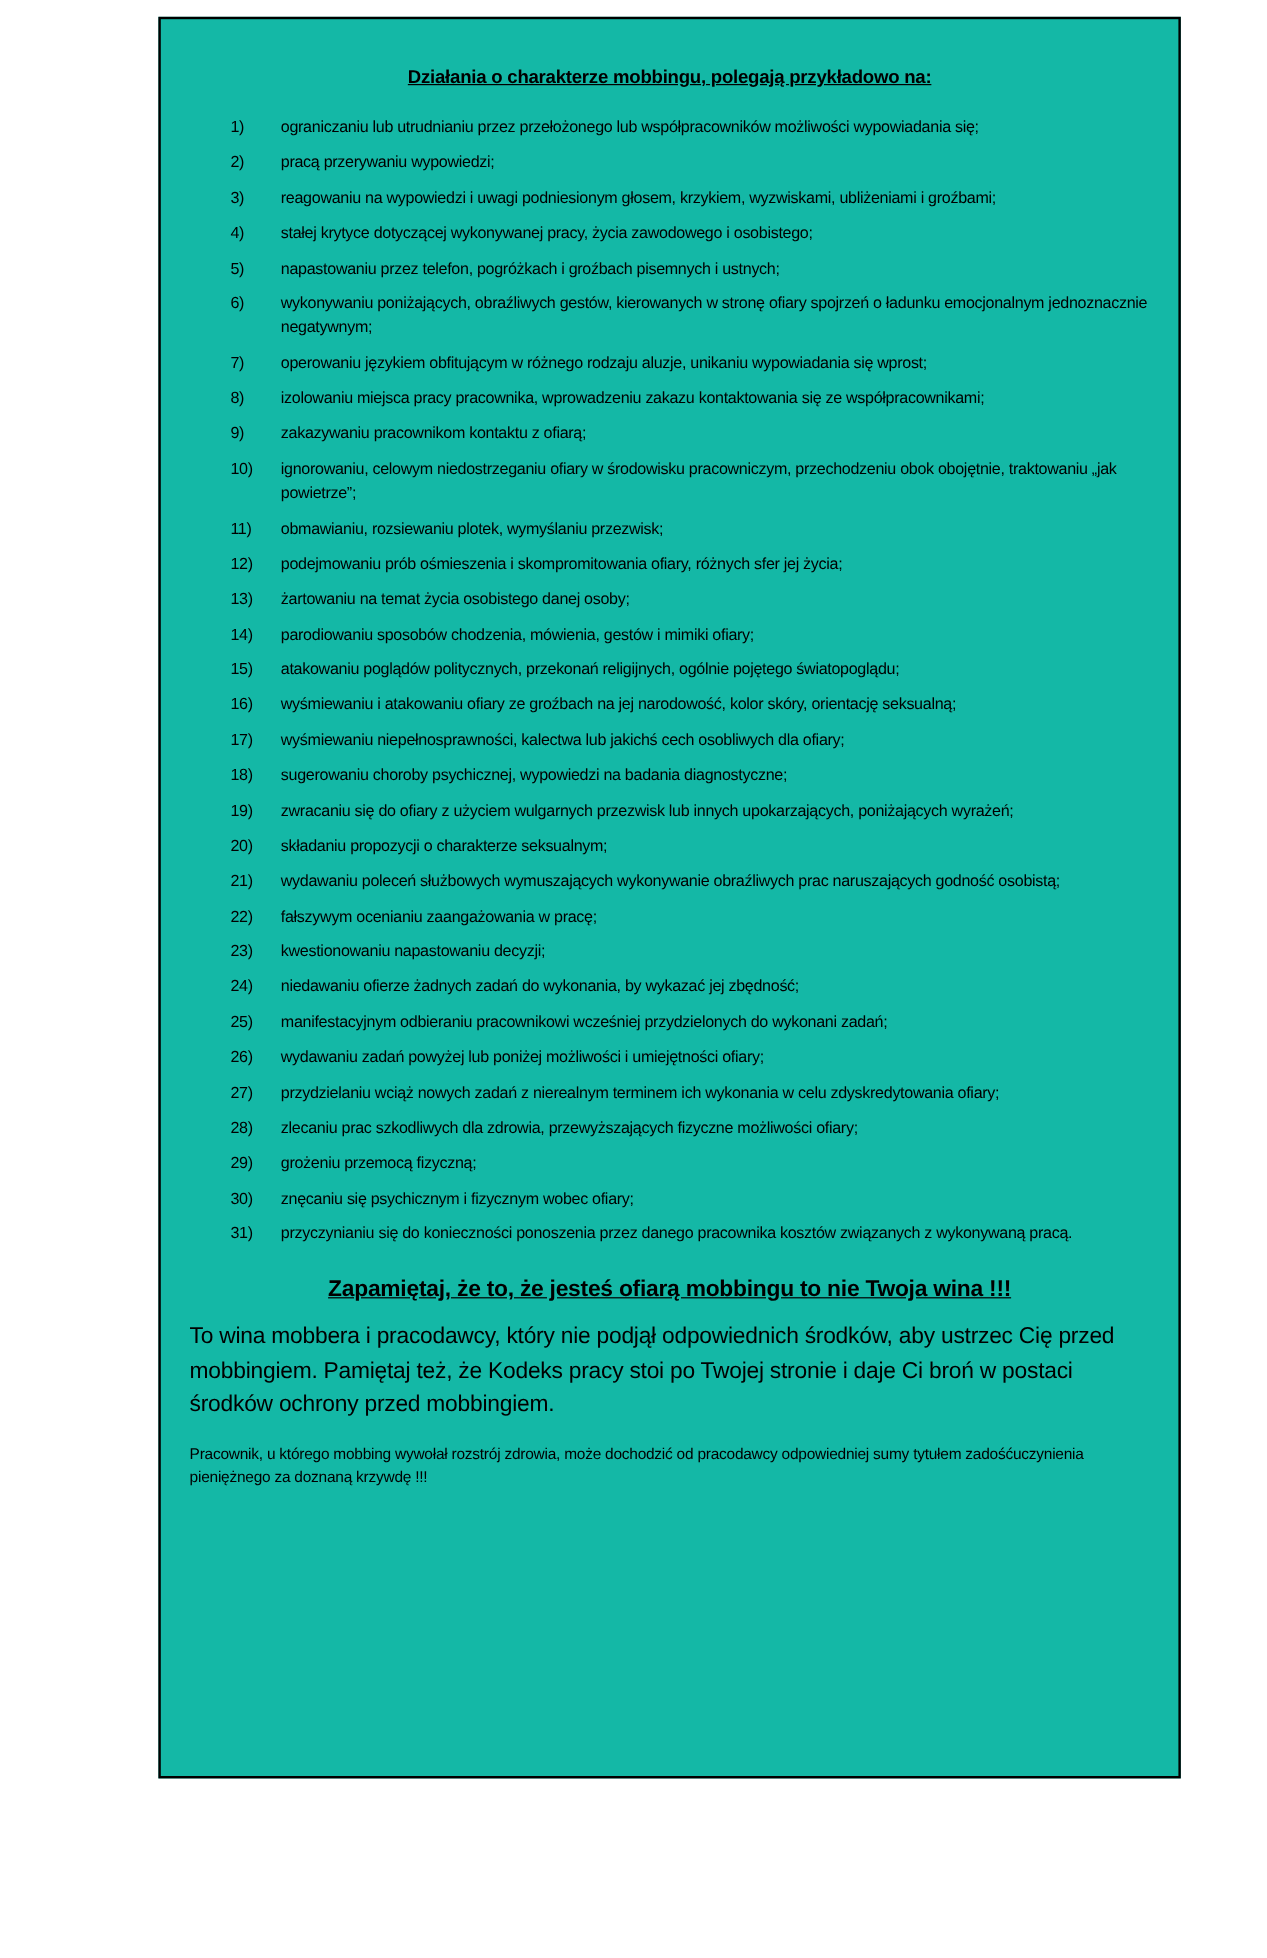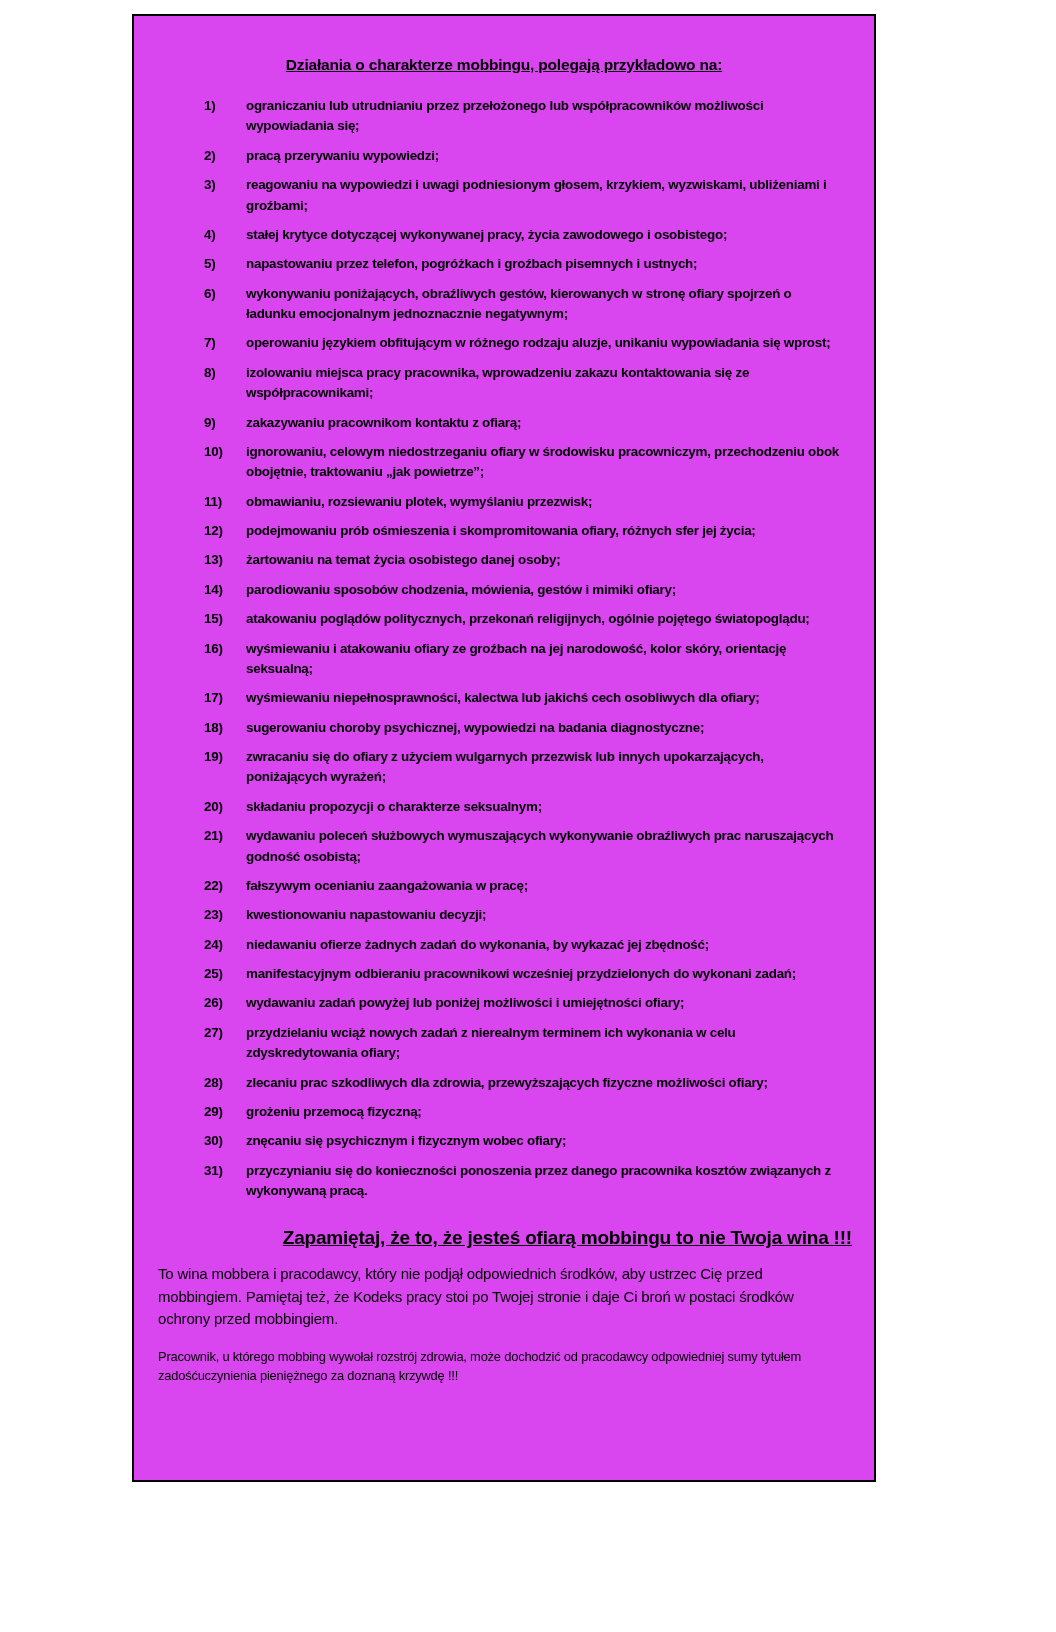--- a/index.html
+++ b/index.html
@@ -10,41 +10,40 @@
   body {
     width: 1056px;
     height: 1632px;
     font-family: "Liberation Sans", sans-serif;
     color: #000000;
   }
   .page {
     position: absolute;
     left: 132px;
     top: 14px;
-    width: 744px;
+    width: 852px;
     height: 1468px;
     border: 2px solid #000000;
     box-sizing: border-box;
     padding: 26px 22px 10px 22px;
-    background: #d946ef;
+    background: #14b8a6;
   }
   .doc-title {
     text-align: center;
     font-size: 15.5px;
     font-weight: 700;
     text-decoration: underline;
     letter-spacing: -0.2px;
     margin: 14px 0 22px 0;
   }
   ol.mob-list {
     list-style: none;
-    margin: 12px;
+    margin: 0;
     padding: 0 0 0 36px;
     counter-reset: mob;
-    font-weight: bold;
   }
   ol.mob-list > li {
     counter-increment: mob;
     position: relative;
     font-size: 13.4px;
     line-height: 1.52;
     margin-bottom: 9px;
     padding-left: 42px;
     letter-spacing: -0.25px;
   }
@@ -62,28 +61,27 @@
   }
   .headline {
     text-align: center;
     font-weight: 700;
     text-decoration: underline;
     letter-spacing: -0.2px;
   }
   .headline-1 {
     font-size: 19px;
     margin: 26px 0 14px 0;
-    text-align: right;
   }
   .headline-2 {
     font-size: 16.5px;
     margin: 0 0 20px 0;
   }
   p.body-text {
-    font-size: 15px;
+    font-size: 19px;
     line-height: 1.5;
     margin: 0 0 16px 0;
     text-align: left;
     letter-spacing: -0.2px;
     padding: 0 4px 0 2px;
   }
   p.body-text.small {
     font-size: 12.9px;
     line-height: 1.5;
   }

